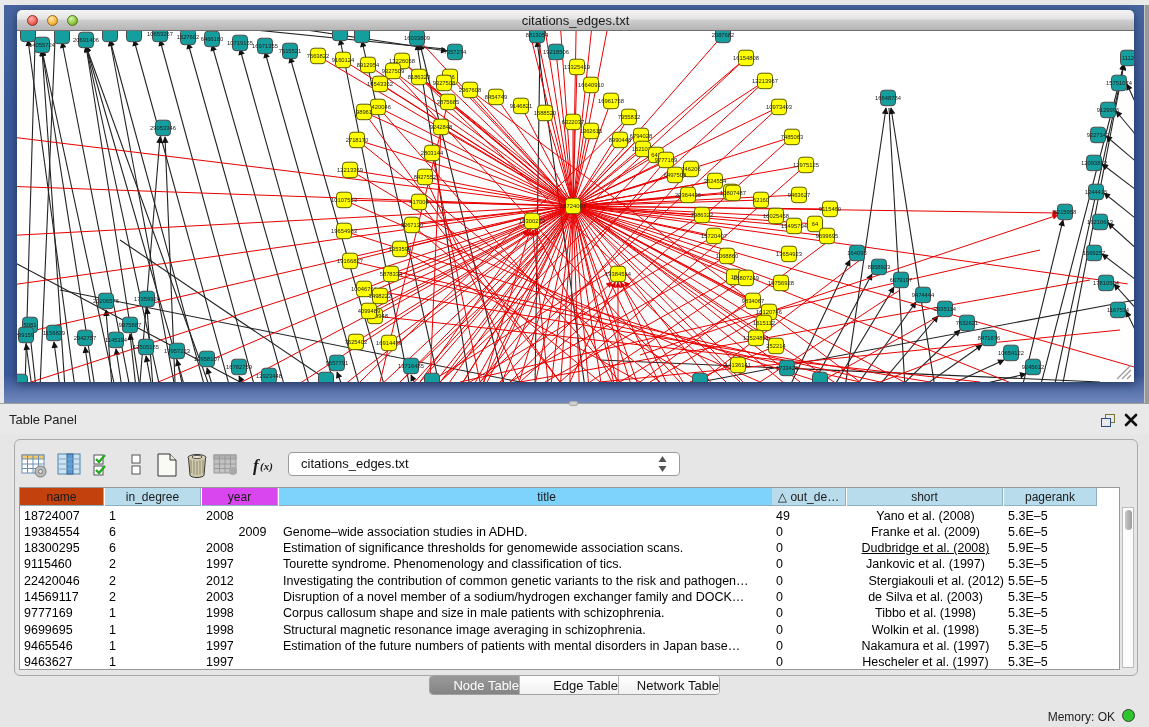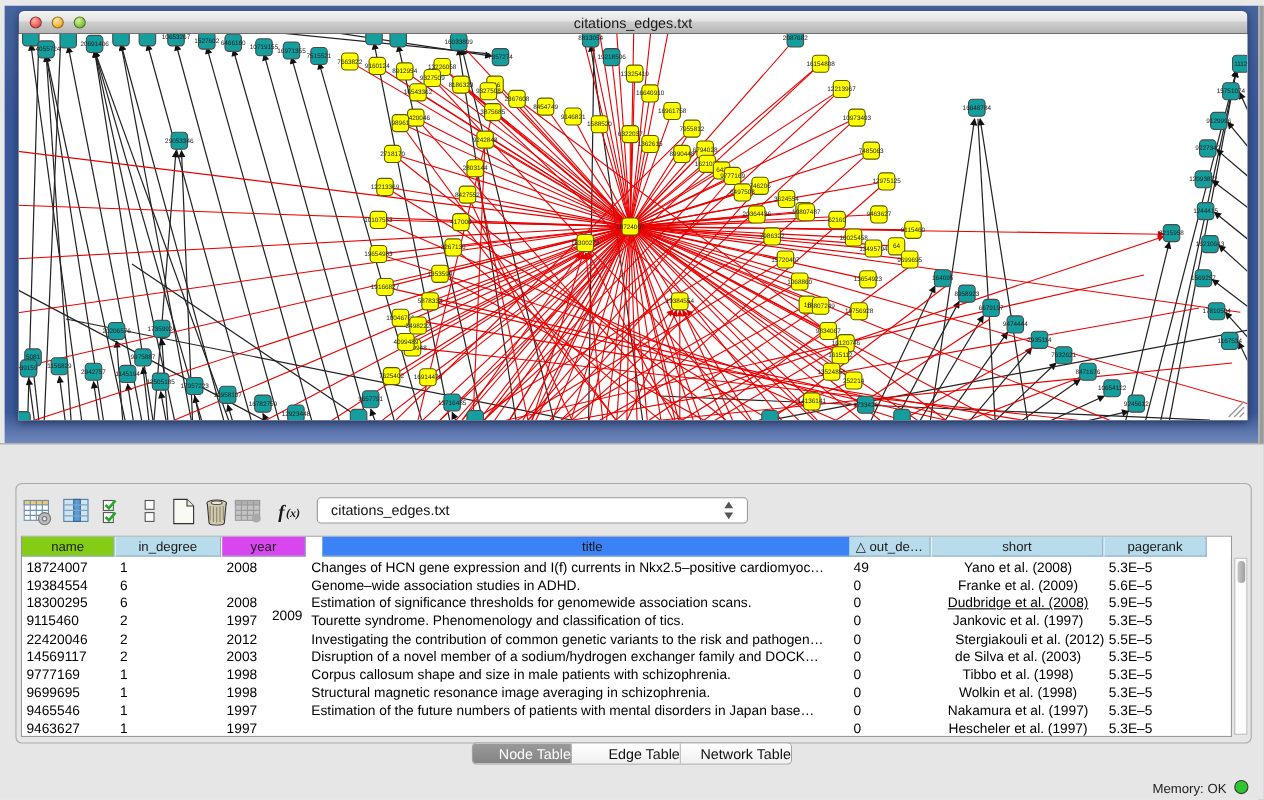--- a/index.html
+++ b/index.html
@@ -586,20 +586,31 @@
         <text x="601" y="244.8" font-size="5.8" text-anchor="middle" fill="#222" font-family="Liberation Sans, sans-serif">19384554</text>
         <g stroke="#9a9a9a" stroke-width="1.3">
           <line x1="1100" y1="348" x2="1114" y2="334"></line>
           <line x1="1105" y1="348" x2="1114" y2="339"></line>
           <line x1="1110" y1="348" x2="1114" y2="344"></line>
         </g>
       </svg>
     </div>
 </div>
 <div class="tp">
+ <div class="tph">
+      <div class="tptitle">Table Panel</div>
+  <svg class="icon" style="left:1101px;top:10px" width="14" height="13">
+        <rect x="4.5" y="0.5" width="9" height="8" fill="none" stroke="#7a7430"></rect>
+        <rect x="0.5" y="4.5" width="9" height="8" fill="#e9e9e9" stroke="#2e4a87"></rect>
+      </svg>
+  <svg class="icon" style="left:1124px;top:9px" width="14" height="14">
+        <path d="M2 2 L12 12 M12 2 L2 12" stroke="#111" stroke-width="2.6" stroke-linecap="round"></path>
+      </svg>
+  <div style="position:absolute;left:569px;top:-3px;width:9px;height:5px;background:#cfcfcf;border:1px solid #aaa;border-radius:2px"></div>
+ </div>
  <div class="panel">
   <svg class="icon" style="left:6px" width="26" height="26" viewBox="0 0 26 26">
         <rect x="1" y="3" width="22" height="18" fill="#fff" stroke="#6b8fb3"></rect>
         <rect x="1" y="3" width="22" height="4" fill="#f4c96d" stroke="#6b8fb3"></rect>
         <path d="M1 12 h22 M1 16.5 h22 M6.5 3 v18 M12 3 v18 M17.5 3 v18" stroke="#6b8fb3" fill="none"></path>
         <circle cx="19.5" cy="19.5" r="5.5" fill="#bbb" stroke="#777"></circle>
         <circle cx="19.5" cy="19.5" r="2" fill="#e6e6e6" stroke="#777"></circle>
       </svg>
       <svg class="icon" style="left:42px" width="26" height="26" viewBox="0 0 26 26">
         <rect x="1" y="2" width="22" height="20" fill="#cfe4f2" stroke="#4f81a8"></rect>
@@ -635,42 +646,41 @@
       <svg class="icon" style="left:234px" width="32" height="26" viewBox="0 0 26 26">
         <text x="1" y="19" font-family="Liberation Serif,serif" font-style="italic" font-weight="bold" font-size="17" fill="#1a1a1a">f</text>
         <text x="8" y="18" font-family="Liberation Serif,serif" font-style="italic" font-weight="bold" font-size="11" fill="#1a1a1a">(x)</text>
       </svg>
   <div class="combo">citations_edges.txt<svg width="9" height="16" style="position:absolute;right:12px;top:3px">
           <path d="M4.5 0 L8.5 6 L0.5 6 z" fill="#555"></path>
           <path d="M4.5 16 L8.5 10 L0.5 10 z" fill="#555"></path>
         </svg></div>
   <div class="tablewrap">
     <div style="position:absolute;left:0;top:0;width:1099px;height:19px;background:#fff">
-          <div class="hcell" style="left:0px;width:84px;background:#84cc16">name</div>
+          <div class="hcell" style="left:0px;width:84px;background:#c2410c">name</div>
           <div class="hcell" style="left:85px;width:96px;background:#b9dcec">in_degree</div>
           <div class="hcell" style="left:182px;width:76px;background:#d946ef">year</div>
-          <div class="hcell" style="left:273px;width:492px;background:#3b82f6">title</div>
+          <div class="hcell" style="left:259px;width:536px;background:#7dd3fc">title</div>
           <div class="hcell" style="left:752px;width:74px;background:#b9dcec">△ out_de…</div>
           <div class="hcell" style="left:827px;width:156px;background:#b9dcec">short</div>
           <div class="hcell" style="left:984px;width:93px;background:#b9dcec">pagerank</div>
         </div>
     <div style="position:absolute;left:0;top:19px;width:1099px;height:163px;overflow:hidden">
           <div class="row" style="top:0.5px">
             <div class="cell" style="left:0px;width:81px;padding-left:4px;text-align:left;">18724007</div>
             <div class="cell" style="left:85px;width:93px;padding-left:4px;text-align:left;">1</div>
             <div class="cell" style="left:182px;width:73px;padding-left:4px;text-align:left;">2008</div>
-            <div class="cell" style="left:259px;width:489px;padding-left:4px;text-align:left;">Changes of HCN gene expression and I(f) currents in Nkx2.5–positive cardiomyoc…</div>
             <div class="cell" style="left:752px;width:71px;padding-left:4px;text-align:left;">49</div>
             <div class="cell" style="left:827px;width:157px;padding-left:0px;text-align:center;">Yano et al. (2008)</div>
             <div class="cell" style="left:984px;width:90px;padding-left:4px;text-align:left;">5.3E–5</div>
           </div>
           <div class="row" style="top:16.799999999999955px">
             <div class="cell" style="left:0px;width:81px;padding-left:4px;text-align:left;">19384554</div>
             <div class="cell" style="left:85px;width:93px;padding-left:4px;text-align:left;">6</div>
-            <div class="cell" style="left:182px;width:73px;padding-left:4px;text-align:right;margin-top:28px;">2009</div>
+            <div class="cell" style="left:194px;width:73px;padding-left:4px;text-align:center;">2009</div>
             <div class="cell" style="left:259px;width:489px;padding-left:4px;text-align:left;">Genome–wide association studies in ADHD.</div>
             <div class="cell" style="left:752px;width:71px;padding-left:4px;text-align:left;">0</div>
             <div class="cell" style="left:827px;width:157px;padding-left:0px;text-align:center;">Franke et al. (2009)</div>
             <div class="cell" style="left:984px;width:90px;padding-left:4px;text-align:left;">5.6E–5</div>
           </div>
           <div class="row" style="top:33.10000000000002px">
             <div class="cell" style="left:0px;width:81px;padding-left:4px;text-align:left;">18300295</div>
             <div class="cell" style="left:85px;width:93px;padding-left:4px;text-align:left;">6</div>
             <div class="cell" style="left:182px;width:73px;padding-left:4px;text-align:left;">2008</div>
             <div class="cell" style="left:259px;width:489px;padding-left:4px;text-align:left;">Estimation of significance thresholds for genomewide association scans.</div>

